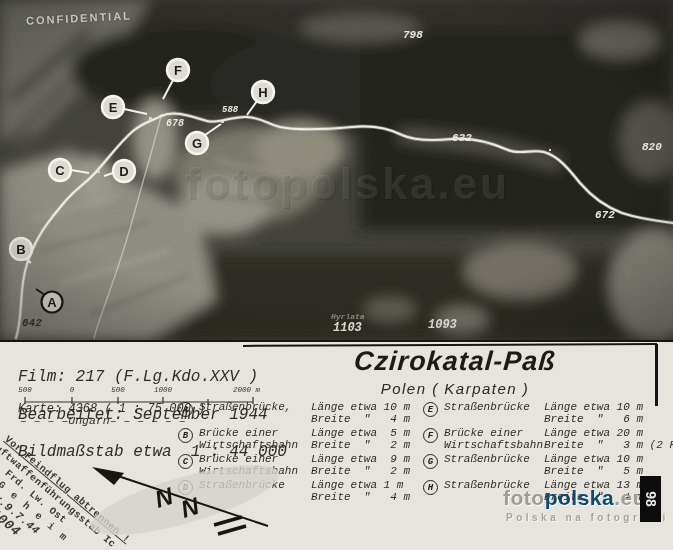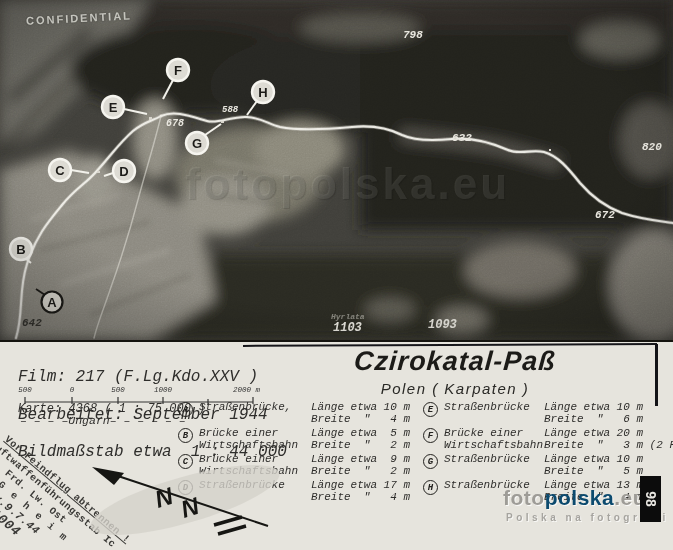--- a/index.html
+++ b/index.html
@@ -242,21 +242,21 @@
         <span class="bdims"><span>Länge etwa  5 m</span><br><span>Breite  "   2 m</span></span>
       </div>
       <div class="brow">
         <span class="circ">C</span>
         <span class="bname"><span>Brücke einer</span><br><span>Wirtschaftsbahn</span></span>
         <span class="bdims"><span>Länge etwa  9 m</span><br><span>Breite  "   2 m</span></span>
       </div>
       <div class="brow">
         <span class="circ">D</span>
         <span class="bname"><span>Straßenbrücke</span><br><span></span></span>
-        <span class="bdims"><span>Länge etwa 17 m</span><br><span>Breite  "   4 m</span></span>
+        <span class="bdims"><span>Länge etwa 1 m</span><br><span>Breite  "   4 m</span></span>
       </div>
     </div>
 
     <div class="bridges br">
       <div class="brow">
         <span class="circ">E</span>
         <span class="bname"><span>Straßenbrücke</span><br><span></span></span>
         <span class="bdims"><span>Länge etwa 10 m</span><br><span>Breite  "   6 m</span></span>
       </div>
       <div class="brow">

